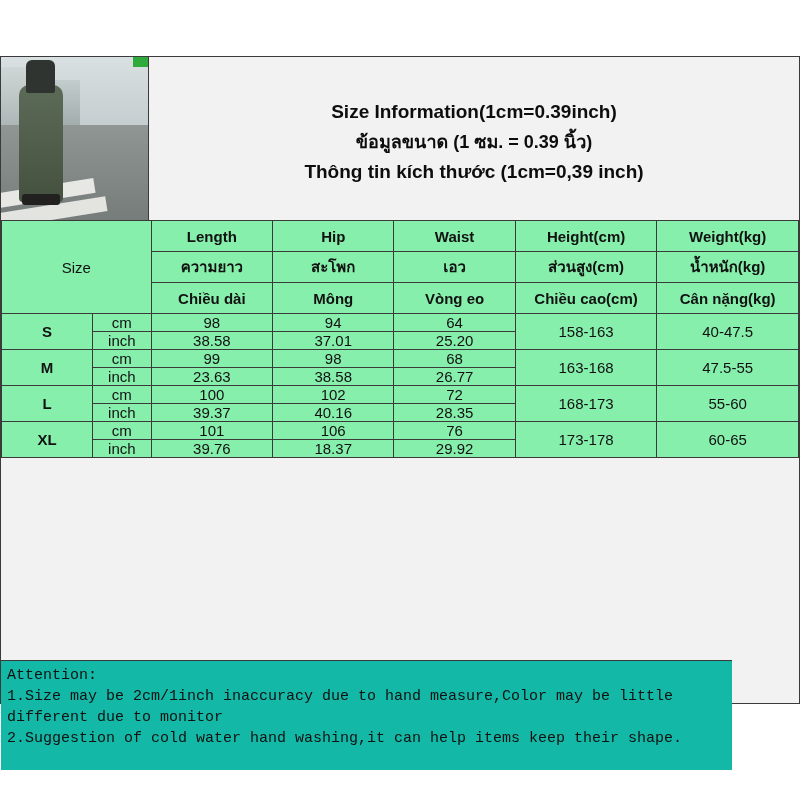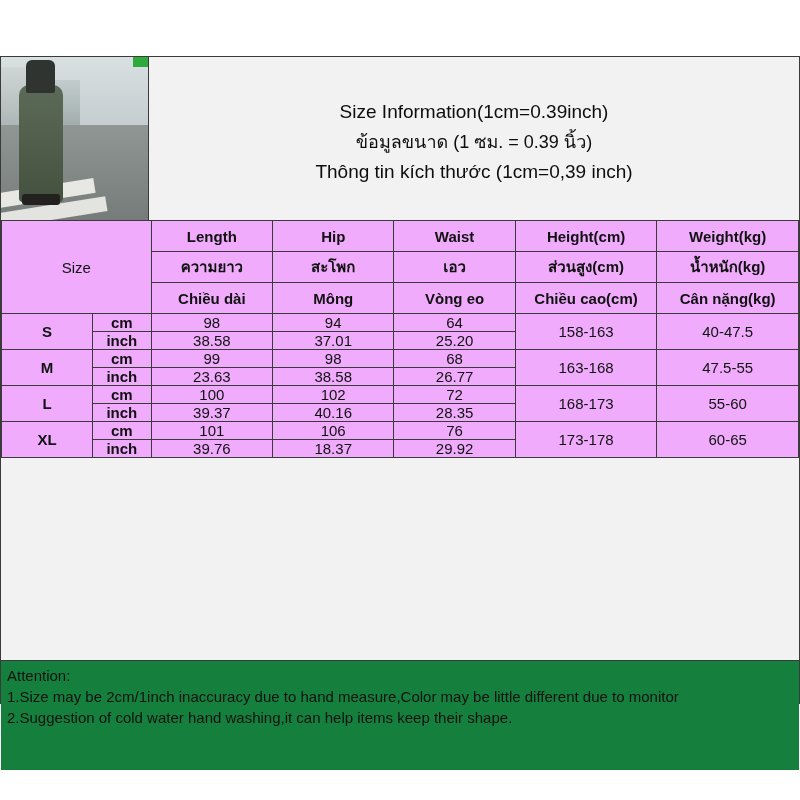--- a/index.html
+++ b/index.html
@@ -117,21 +117,21 @@
     background: #f2f2f2;
     display: flex;
     flex-direction: column;
     align-items: center;
     justify-content: center;
     text-align: center;
     padding-top: 6px;
     box-sizing: border-box;
   }
   .title-line {
-    font-weight: normal;
+    font-weight: bold;
     font-size: 19px;
     line-height: 30px;
     color: #0d0d0d;
     white-space: nowrap;
   }
   .title-line.thai {
     font-size: 18px;
   }
   
   table.size-table {
@@ -141,61 +141,62 @@
     width: 798px;
     border-collapse: collapse;
     table-layout: fixed;
   }
   table.size-table td {
     border: 1px solid #3a3a3a;
     text-align: center;
     vertical-align: middle;
     font-size: 15px;
     color: #111;
-    background: #f0abfc;
+    background: #86efac;
     padding: 0;
   }
   td.head-cell {
     font-weight: bold;
     font-size: 15.5px;
     height: 30px;
   }
   td.size-label {
     font-weight: normal;
     font-size: 22px;
   }
   td.size-letter {
     font-weight: bold;
     font-size: 17px;
   }
   td.unit-cell {
-    font-weight: bold;
+    font-weight: normal;
     font-size: 14.5px;
   }
   td.val-cell {
     font-size: 15.5px;
   }
   td.range-cell {
     font-size: 15.5px;
   }
   .col-size { width: 90px; }
   .col-unit { width: 58px; }
   .col-val { width: 120px; }
   .col-wide { width: 140px; }
   
   .attention {
     position: absolute;
     left: 0;
     top: 603px;
-    width: 798px;
+    width: 731px;
     height: 110px;
-    background: #15803d;
+    background: #14b8a6;
     border-top: 1px solid #3a3a3a;
     box-sizing: border-box;
     padding: 4px 6px 0 6px;
+    font-family: Liberation Mono, monospace;
   }
   .attention p {
     margin: 0;
     font-size: 15px;
     line-height: 21px;
     color: #111;
   }
 </style>
 </head>
 <body>

